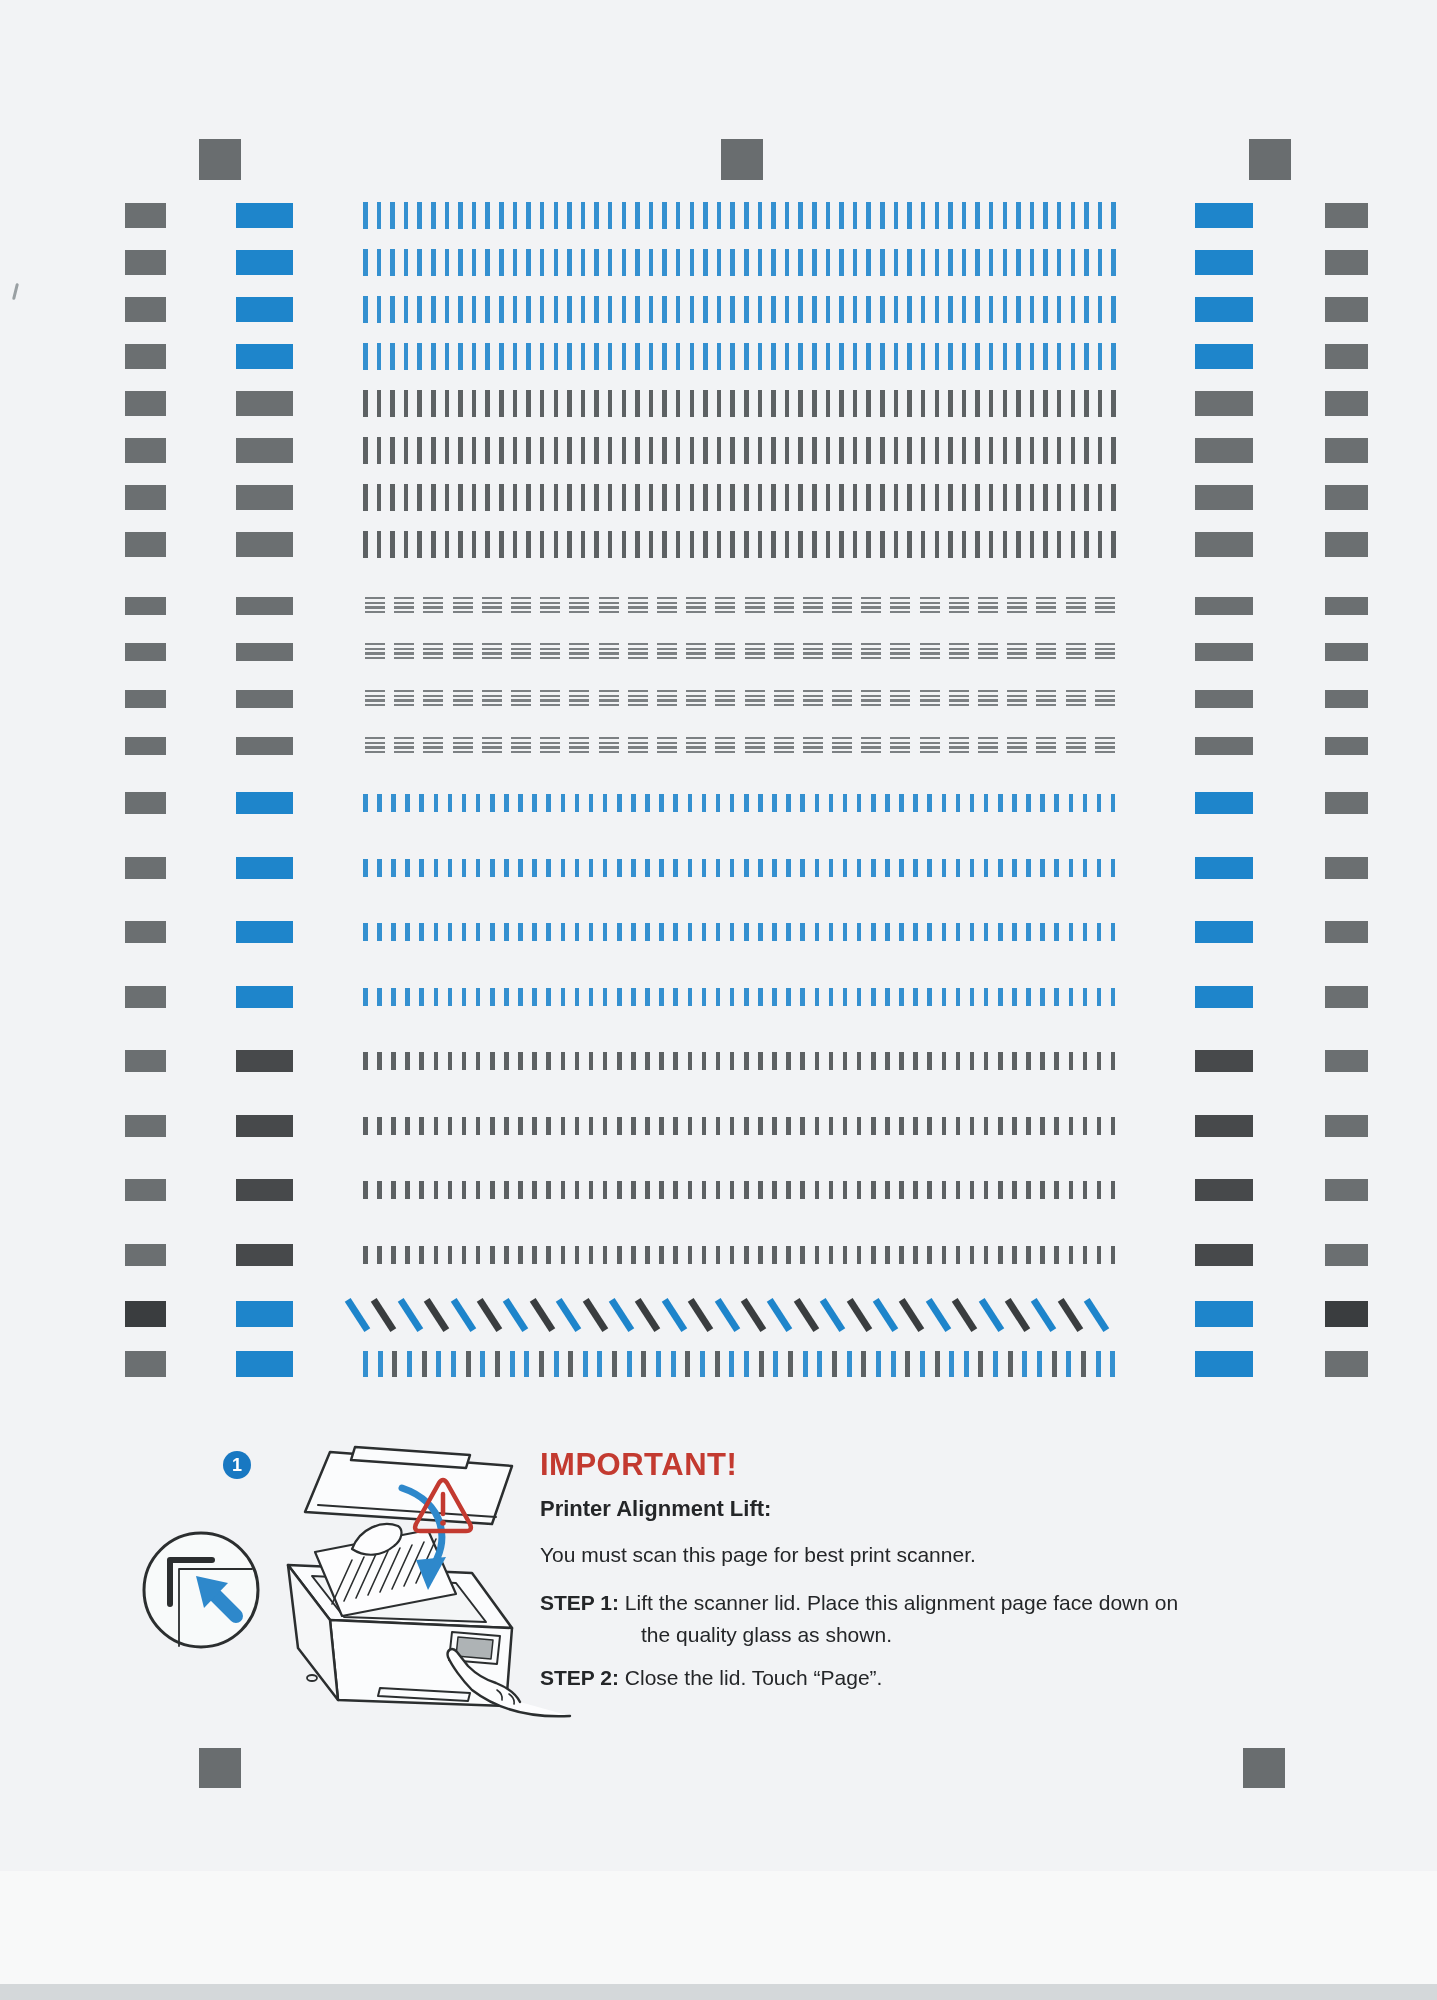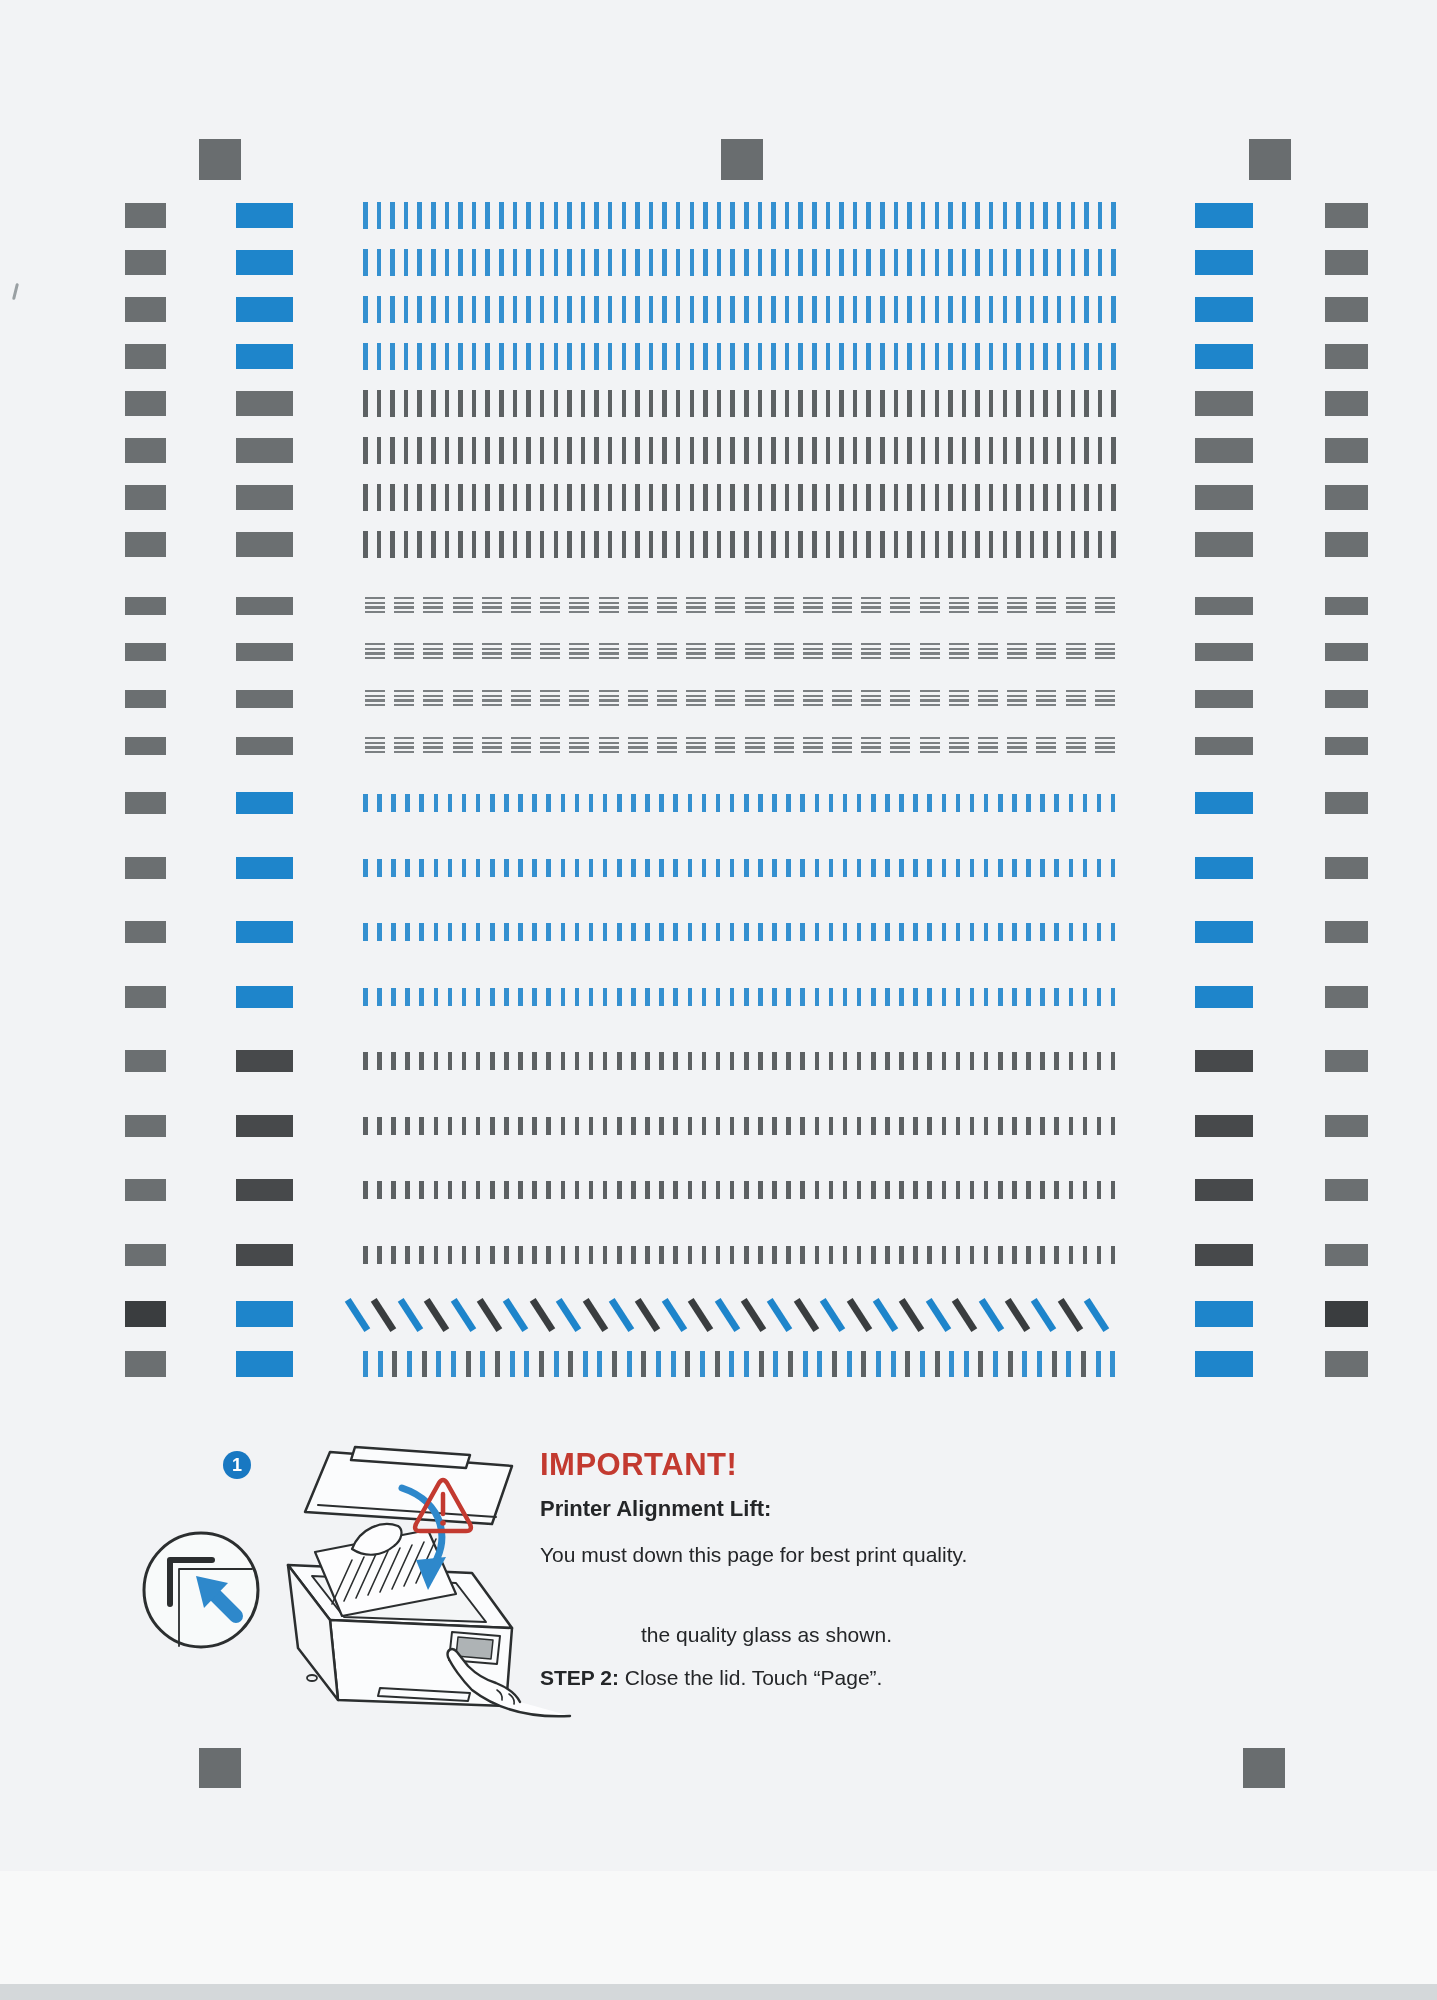--- a/index.html
+++ b/index.html
@@ -1232,21 +1232,24 @@
     <line x1="216" y1="1596" x2="236" y2="1616" stroke="#2e88cb" stroke-width="14"></line>
     <polygon points="196,1576 228,1583 204,1608" fill="#2e88cb"></polygon>
 
     <path d="M 570,1716 C 532,1718 498,1710 472,1690 C 462,1680 452,1666 448,1657 C 446,1650 452,1646 457,1652 L 468,1666 C 476,1674 486,1680 496,1683 C 506,1687 516,1694 520,1702" fill="#fdfdfe" stroke="#2b2e2f" stroke-width="2.4"></path>
     <path d="M 497,1690 q 6,4 5,10" stroke="#2b2e2f" stroke-width="1.6"></path>
     <path d="M 509,1694 q 6,4 5,10" stroke="#2b2e2f" stroke-width="1.6"></path>
   </svg>
 
   <div class="txtline" id="important" style="left: 540px; top: 1447px; font-size: 31px; color: rgb(195, 58, 48);">IMPORTANT!</div>
   <div class="txtline bold" style="left:540px;top:1496px;font-size:22px;">Printer Alignment Lift:</div>
-  <div class="txtline" style="left:540px;top:1543px;font-size:21px;">You must down this page for best print quality.</div>
+  <div class="txtline" style="left:540px;top:1543px;font-size:21px;">You must scan this page for best print scanner.</div>
+  <div class="txtline" style="left:540px;top:1591px;font-size:21px;">
+    <span class="bold">STEP 1:</span><span> Lift the scanner lid. Place this alignment page face down on</span>
+  </div>
   <div class="txtline" style="left:641px;top:1623px;font-size:21px;">the quality glass as shown.</div>
   <div class="txtline" style="left:540px;top:1666px;font-size:21px;">
     <span class="bold">STEP 2:</span><span> Close the lid. Touch “Page”.</span>
   </div>
 
   <div class="abs" id="lower-paper" style="left: 0px; top: 1871px; width: 1437px; height: 113px; background: rgb(248, 249, 249);"></div>
   <div class="abs" id="bottom-strip" style="left: 0px; top: 1984px; width: 1437px; height: 16px; background: rgb(212, 216, 218);"></div>
 </div>
 
 </body></html>

